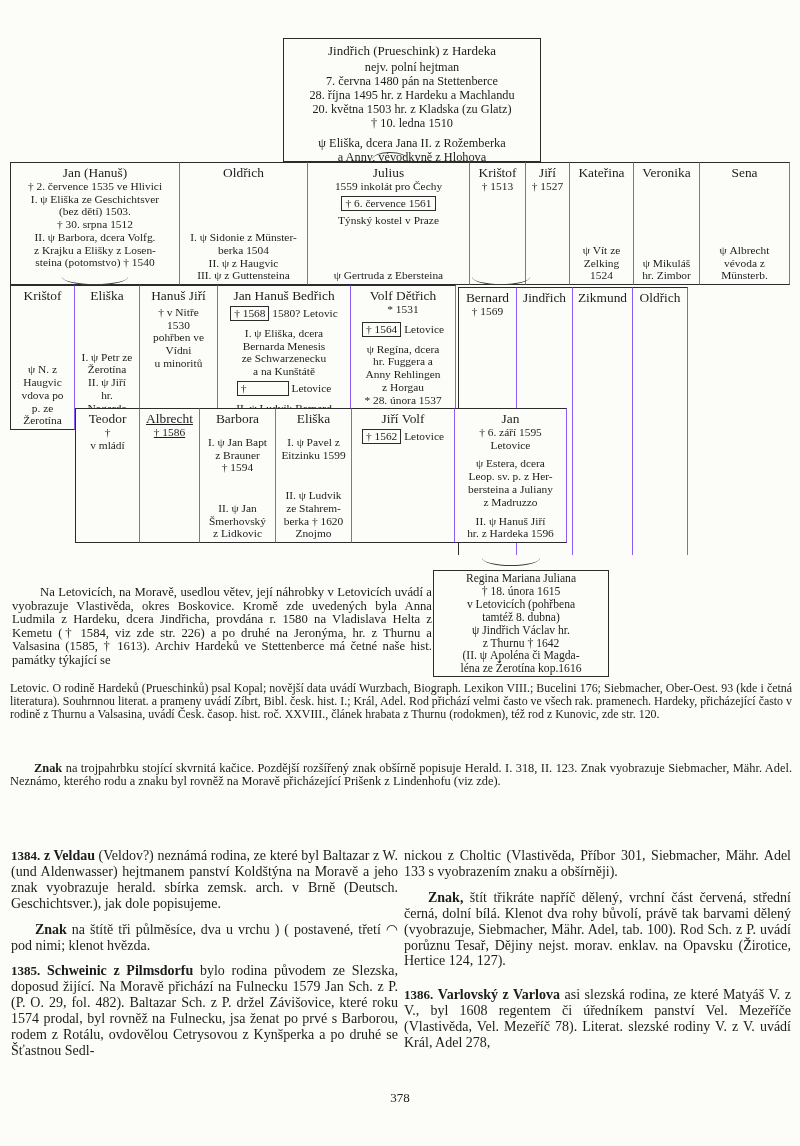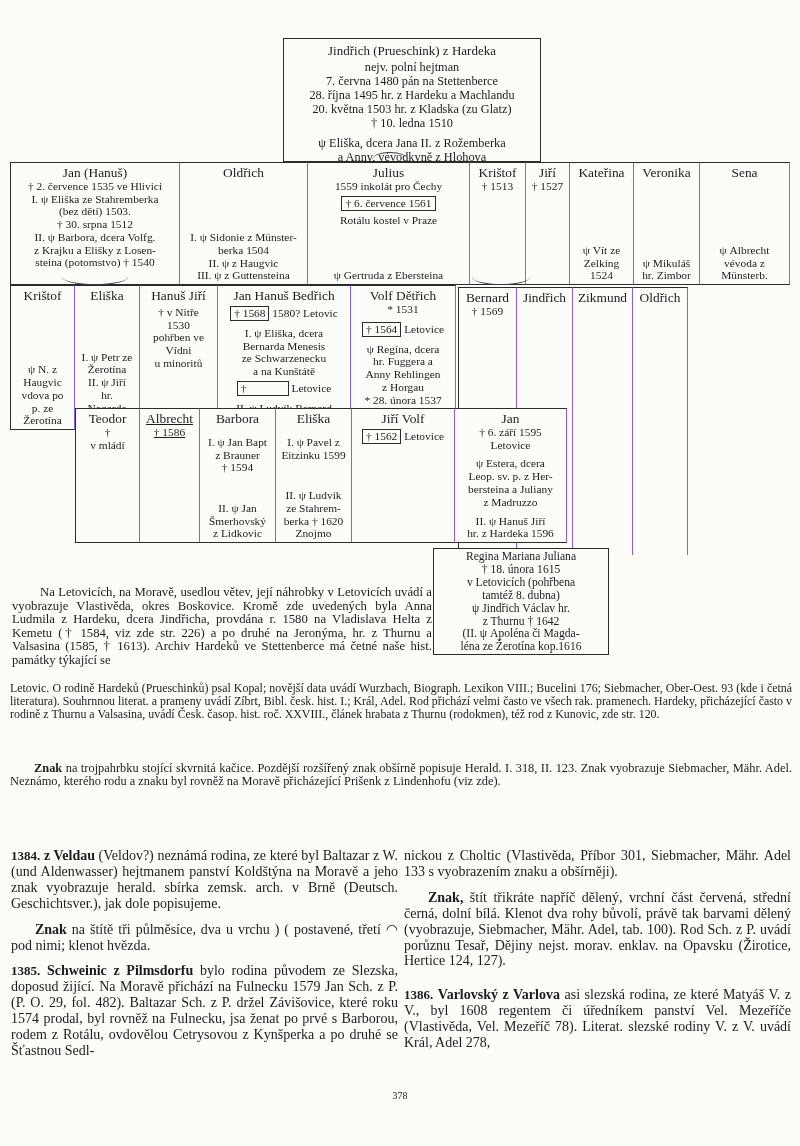--- a/index.html
+++ b/index.html
@@ -31,21 +31,21 @@
   .para{position:absolute;text-align:justify;}
   .p-narrow{left:12px;top:586px;width:420px;font-size:12.7px;line-height:13.5px;text-indent:28px;}
   .p-wide{left:10px;top:682px;width:782px;font-size:11.9px;line-height:13px;}
   .p-znak{left:10px;top:762px;width:782px;font-size:12.4px;line-height:13.4px;text-indent:24px;}
   .col{position:absolute;top:848px;width:387px;font-size:14px;line-height:15.9px;text-align:justify;}
   .col-l{left:11px;} .col-r{left:404px;}
   .col p{margin:0 0 10px 0;}
   .col p.ind{text-indent:24px;}
   .num{font-weight:bold;font-size:13px;}
   b{font-weight:bold;}
-  .pageno{position:absolute;left:0;top:1090px;width:100%;text-align:center;font-size:10px;}
+  .pageno{position:absolute;left:0;top:1090px;width:100%;text-align:center;font-size:13px;}
 </style>
 </head>
 <body>
 
 <div class="page">
 
   <div class="absbox" style="left:283px;top:38px;width:258px;height:124px;">
     <div class="t1">Jindřich (Prueschink) z Hardeka</div>
     <div class="tline">
         <div>nejv. polní hejtman</div>
@@ -64,42 +64,42 @@
     </div>
   </div>
 
   <div class="brace-up" style="left:372px;top:152px;width:36px;"></div>
 
   <div class="row" style="left:10px;top:162px;width:780px;height:123px;">
     <div class="cell first" style="flex:0 0 170px;">
       <div class="pname">Jan (Hanuš)</div>
       <div>
           <div>† 2. července 1535 ve Hlivici</div>
-          <div>I. ψ Eliška ze Stahremberka</div>
+          <div>I. ψ Eliška ze Geschichtsver</div>
           <div>(bez dětí) 1503.</div>
           <div>† 30. srpna 1512</div>
           <div>II. ψ Barbora, dcera Volfg.</div>
           <div>z Krajku a Elišky z Losen-</div>
           <div>steina (potomstvo) † 1540</div>
         </div>
     </div>
     <div class="cell" style="flex:0 0 128px;">
       <div class="pname">Oldřich</div>
       <div class="pfoot">
           <div>I. ψ Sidonie z Münster-</div>
           <div>berka 1504</div>
           <div>II. ψ z Haugvic</div>
           <div>III. ψ z Guttensteina</div>
         </div>
     </div>
     <div class="cell" style="flex:0 0 162px;">
       <div class="pname">Julius</div>
       <div>1559 inkolát pro Čechy</div>
       <div class="mt3"><span class="boxed">† 6. července 1561</span></div>
-      <div class="mt3">Rotálu kostel v Praze</div>
+      <div class="mt3">Týnský kostel v Praze</div>
       <div class="pfoot">
           <div>ψ Gertruda z Ebersteina</div>
         </div>
     </div>
     <div class="cell" style="flex:0 0 56px;">
       <div class="pname">Krištof</div>
       <div>
           <div>† 1513</div>
         </div>
     </div>
@@ -291,21 +291,21 @@
         </div>
       <div class="pfoot">
           <div>II. ψ Hanuš Jiří</div>
           <div>hr. z Hardeka 1596</div>
         </div>
     </div>
   </div>
 
   <div class="brace-dn" style="left:482px;top:558px;width:58px;"></div>
 
-  <div class="absbox" style="left:433px;top:548px;width:176px;height:107px;font-size:11.6px;line-height:12.9px;padding:2px;">
+  <div class="absbox" style="left:433px;top:570px;width:176px;height:107px;font-size:11.6px;line-height:12.9px;padding:2px;">
     <div>
         <div>Regina Mariana Juliana</div>
         <div>† 18. února 1615</div>
         <div>v Letovicích (pohřbena</div>
         <div>tamtéž 8. dubna)</div>
         <div>ψ Jindřich Václav hr.</div>
         <div>z Thurnu † 1642</div>
         <div>(II. ψ Apoléna či Magda-</div>
         <div>léna ze Žerotína kop.1616</div>
       </div>

